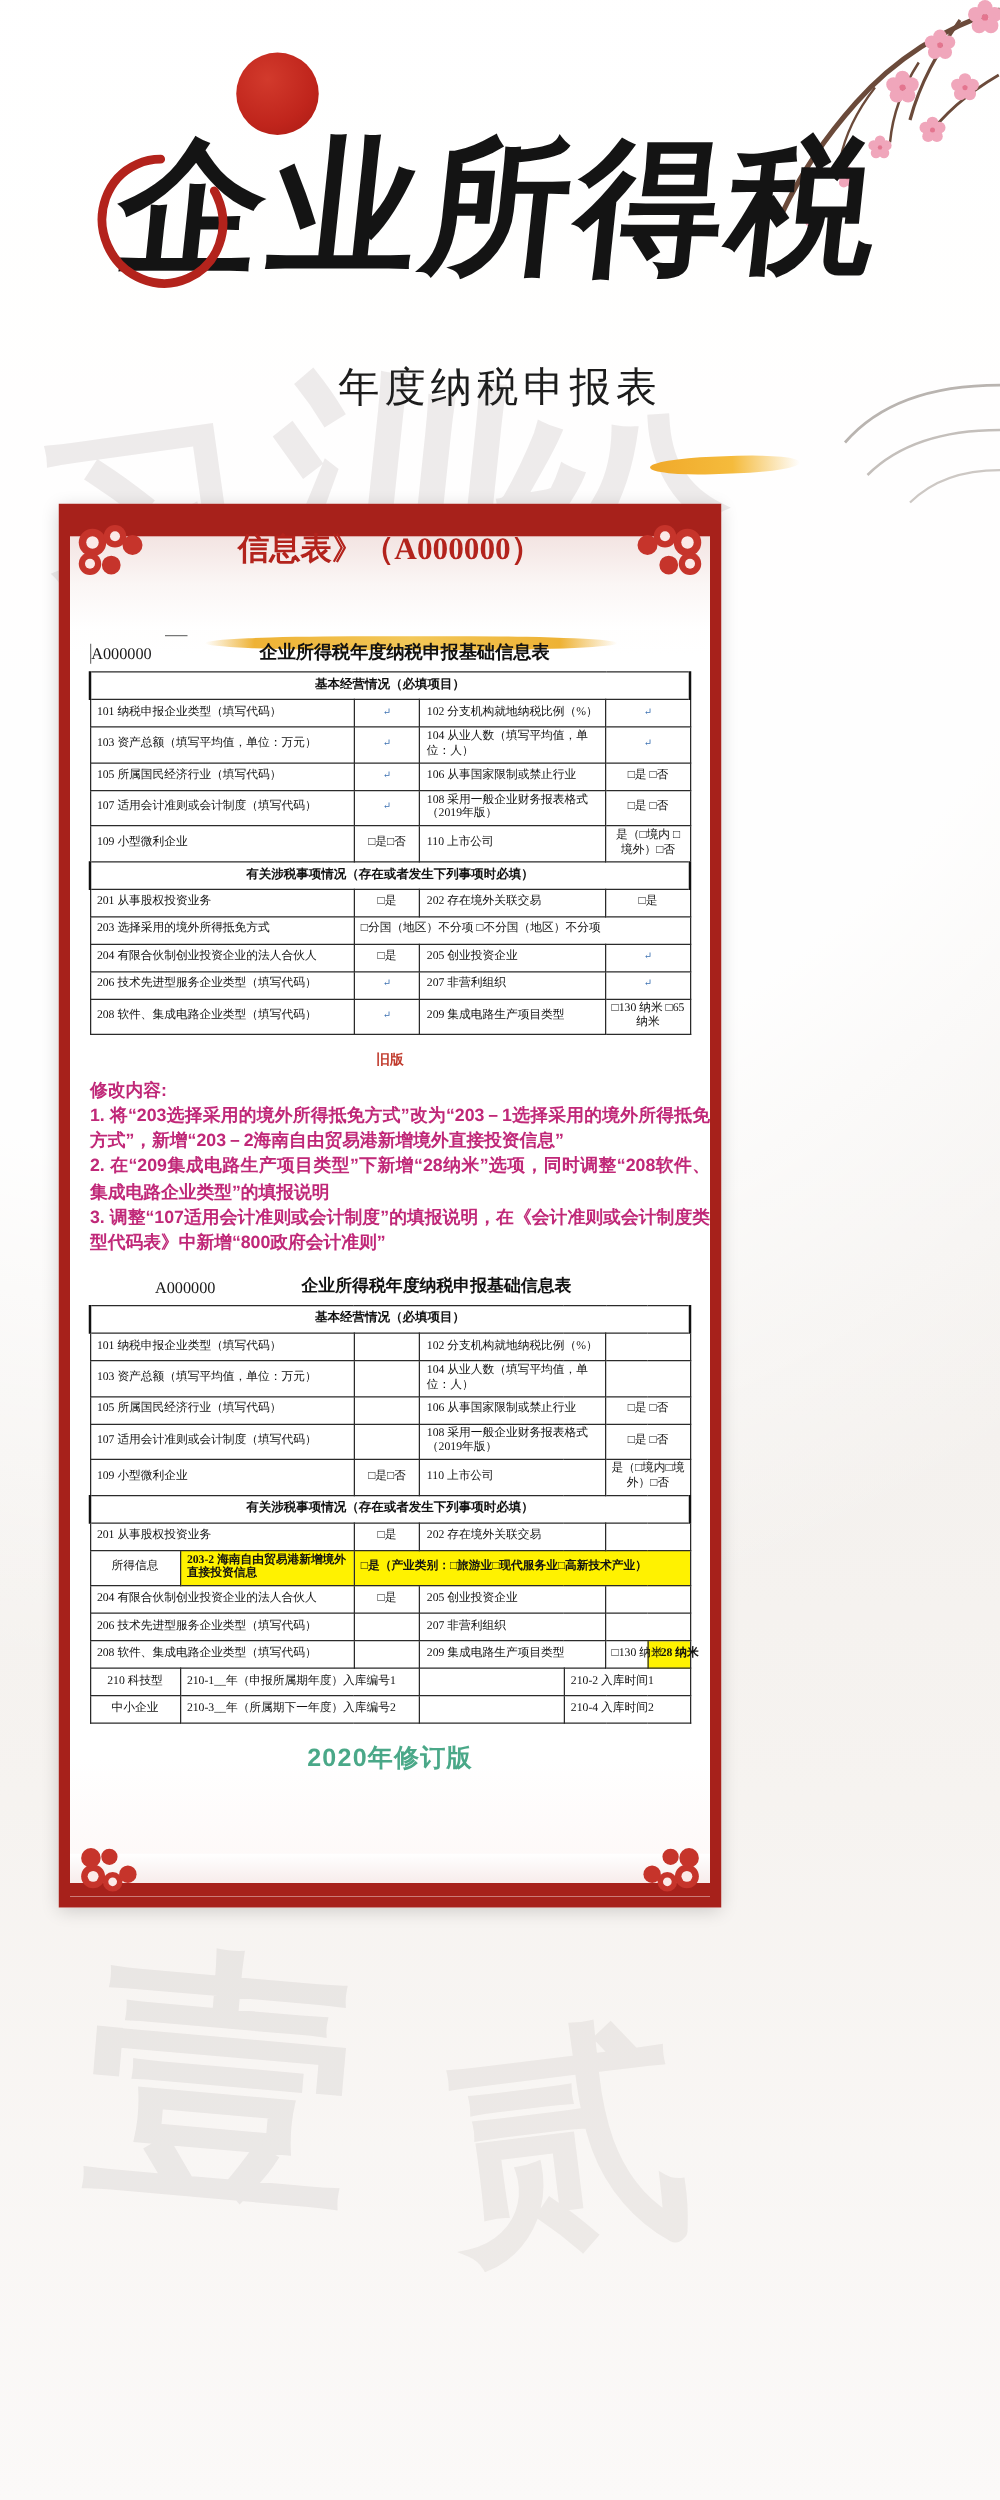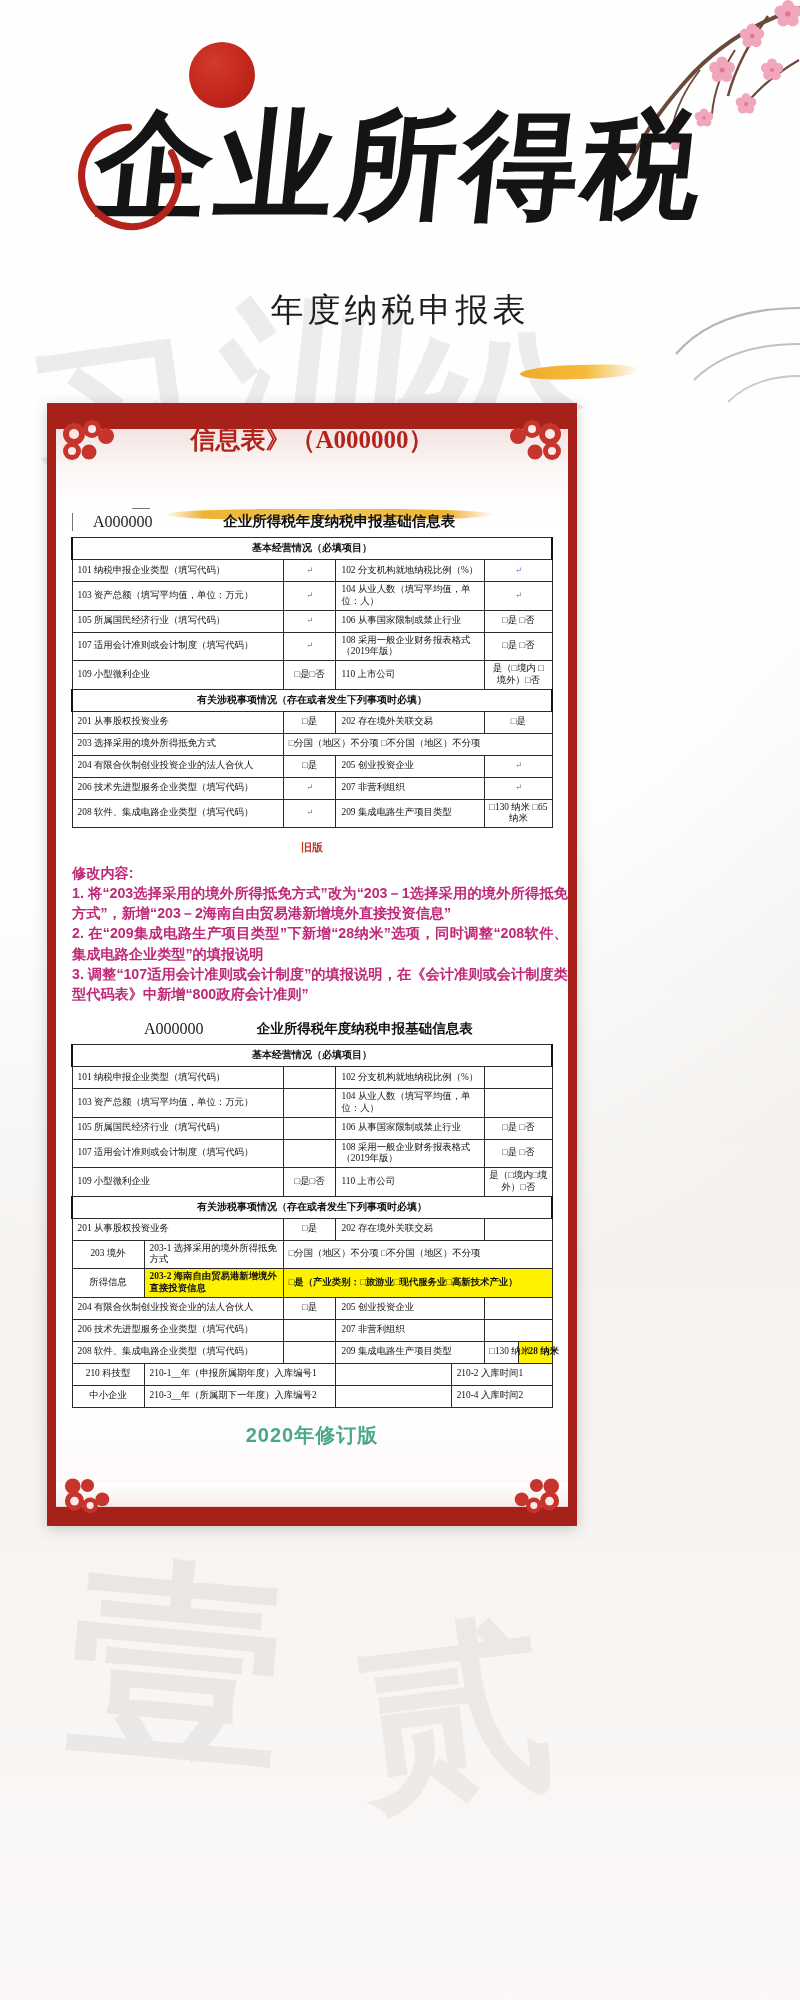--- a/index.html
+++ b/index.html
@@ -64,22 +64,22 @@
   .cloud-r{right:2px;transform:scaleX(-1);}
   .card-title{position:absolute;left:0;top:12px;width:100%;text-align:center;
         font-family:"Liberation Serif","DejaVu Serif",serif;
         font-size:25px;font-weight:bold;color:#b3231c;line-height:1.28;letter-spacing:0px;}
   .title-underline{position:absolute;left:108px;top:97px;width:330px;height:11px;
         background:linear-gradient(90deg,rgba(240,185,55,0) 0%,#eeb234 12%,#f3c758 50%,#eeb234 86%,rgba(240,185,55,0) 100%);
         border-radius:50%/70%;}
 
   
   .sheet-head{display:flex;align-items:flex-end;padding:8px 16px 3px 16px;position:relative;}
-  .sheet-code{font-family:"Liberation Serif","DejaVu Serif",serif;font-size:16px;color:#1a1a1a;
-        padding-left:20px;border-left:1px solid #777;}
+  .sheet-code{font-family:"Liberation Serif","DejaVu Serif",serif;font-size:13px;color:#1a1a1a;
+        padding-left:0;border-left:1px solid #777;}
   .corner-mark{position:absolute;left:76px;top:4px;width:18px;height:10px;
         border-top:1px solid #777;}
   .sheet-title{flex:1;text-align:center;font-family:"Liberation Serif","DejaVu Serif",serif;
         font-size:14.5px;font-weight:bold;color:#111;margin-right:26px;}
   .sheet-title.small{font-size:13.5px;}
 
   
   table.form{border-collapse:collapse;width:calc(100% - 30px);margin:3px 15px 0 15px;
         font-family:"Liberation Serif","DejaVu Serif",serif;table-layout:fixed;}
   table.form td{border:1px solid #2b2b2b;padding:2px 4px;font-size:9.4px;color:#111;
@@ -386,25 +386,20 @@
         <td class="ctr" colspan="2">是（□境内□境外）□否</td>
       </tr>
       <tr>
         <td class="sec" colspan="7">有关涉税事项情况（存在或者发生下列事项时必填）</td>
       </tr>
       <tr>
         <td class="lbl" colspan="2">201 从事股权投资业务</td>
         <td class="ctr">□是</td>
         <td class="lbl" colspan="2">202 存在境外关联交易</td>
         <td class="ctr" colspan="2"></td>
-      </tr>
-      <tr>
-        <td class="ctr">203 境外</td>
-        <td class="lbl">203-1 选择采用的境外所得抵免方式</td>
-        <td class="lbl" colspan="5">□分国（地区）不分项   □不分国（地区）不分项</td>
       </tr>
       <tr>
         <td class="ctr">所得信息</td>
         <td class="lbl hl-cell">203-2 海南自由贸易港新增境外直接投资信息</td>
         <td class="lbl hl-cell" colspan="5">□是（产业类别：□旅游业□现代服务业□高新技术产业）</td>
       </tr>
       <tr>
         <td class="lbl" colspan="2">204 有限合伙制创业投资企业的法人合伙人</td>
         <td class="ctr">□是</td>
         <td class="lbl" colspan="2">205 创业投资企业</td>

